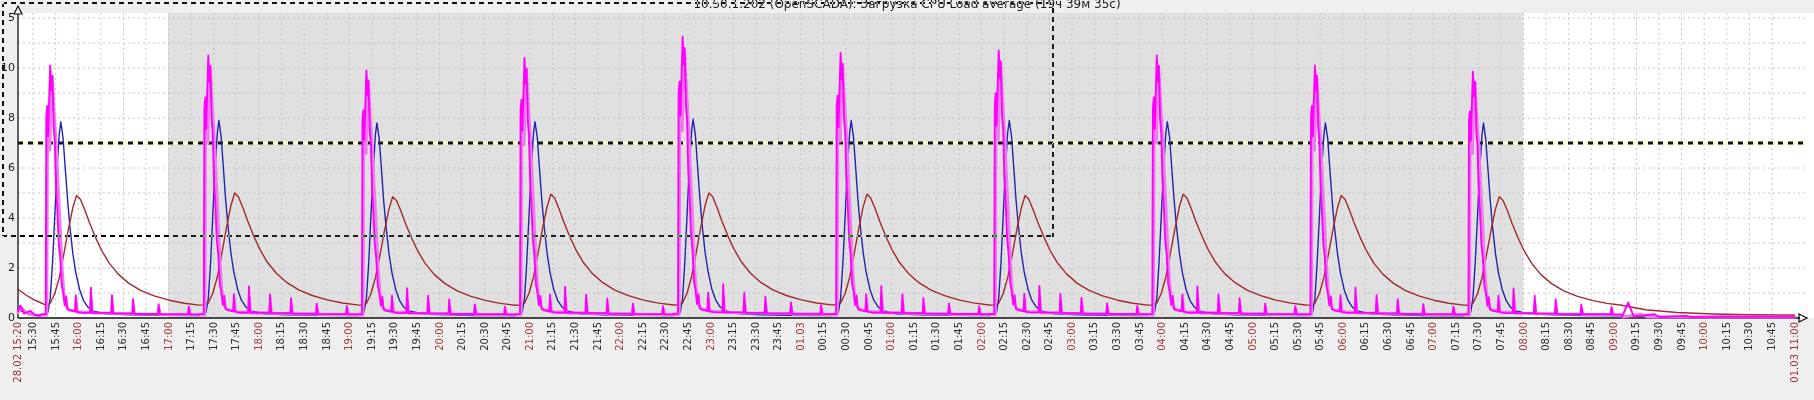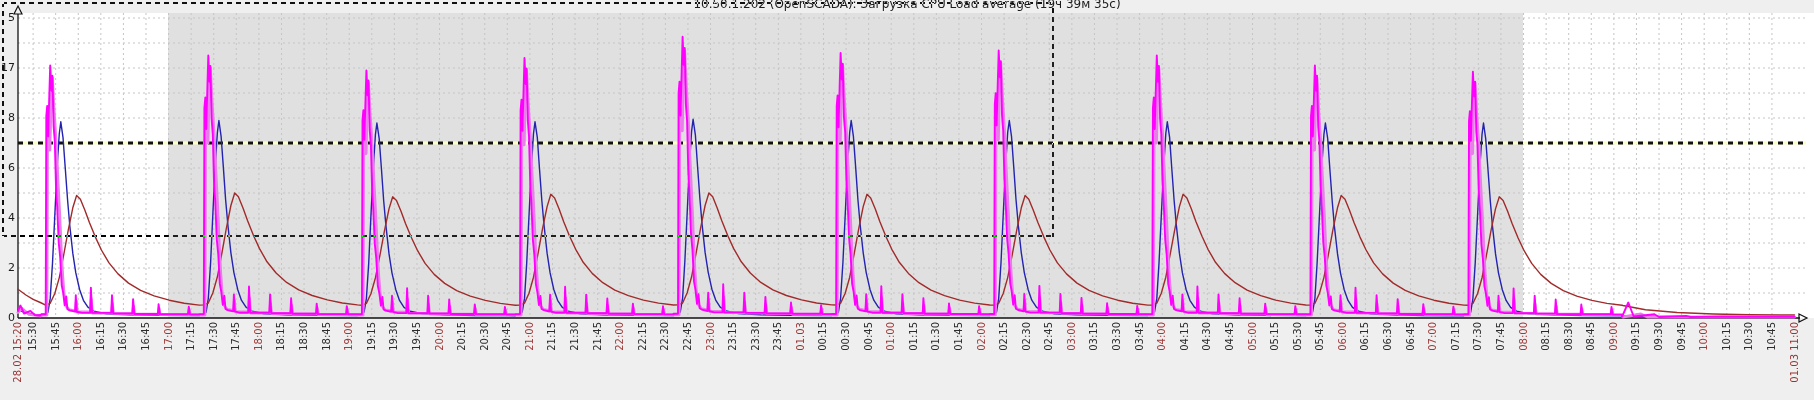--- a/index.html
+++ b/index.html
@@ -131,21 +131,21 @@
     </svg>
 
   <div id="title">10.50.1.202 (OpenSCADA): Загрузка CPU Load average (19ч 39м 35с)</div>
 
   <div id="ylabels">
       <div class="ylab" style="top: 311px;">0</div>
       <div class="ylab" style="top: 261px;">2</div>
       <div class="ylab" style="top: 211px;">4</div>
       <div class="ylab" style="top: 161px;">6</div>
       <div class="ylab" style="top: 111px;">8</div>
-      <div class="ylab" style="top: 61px;">17</div>
+      <div class="ylab" style="top: 61px;">10</div>
       <div class="ylab" style="top: 11px;">5</div>
     </div>
   <div id="xlabels">
       <div class="xt xt-d" style="left: 12px; top: 322px;">28.02 15:20</div>
       <div class="xt xt-m" style="left: 27.0851px; top: 322px;">15:30</div>
       <div class="xt xt-m" style="left: 49.6676px; top: 322px;">15:45</div>
       <div class="xt xt-h" style="left: 72.2501px; top: 322px;">16:00</div>
       <div class="xt xt-m" style="left: 94.8326px; top: 322px;">16:15</div>
       <div class="xt xt-m" style="left: 117.415px; top: 322px;">16:30</div>
       <div class="xt xt-m" style="left: 139.998px; top: 322px;">16:45</div>

